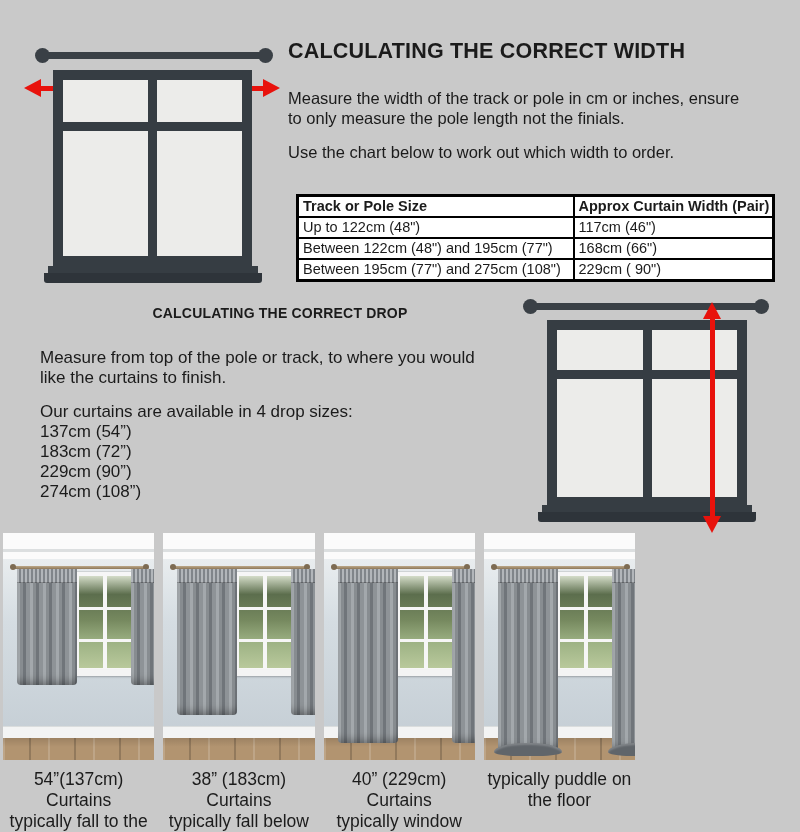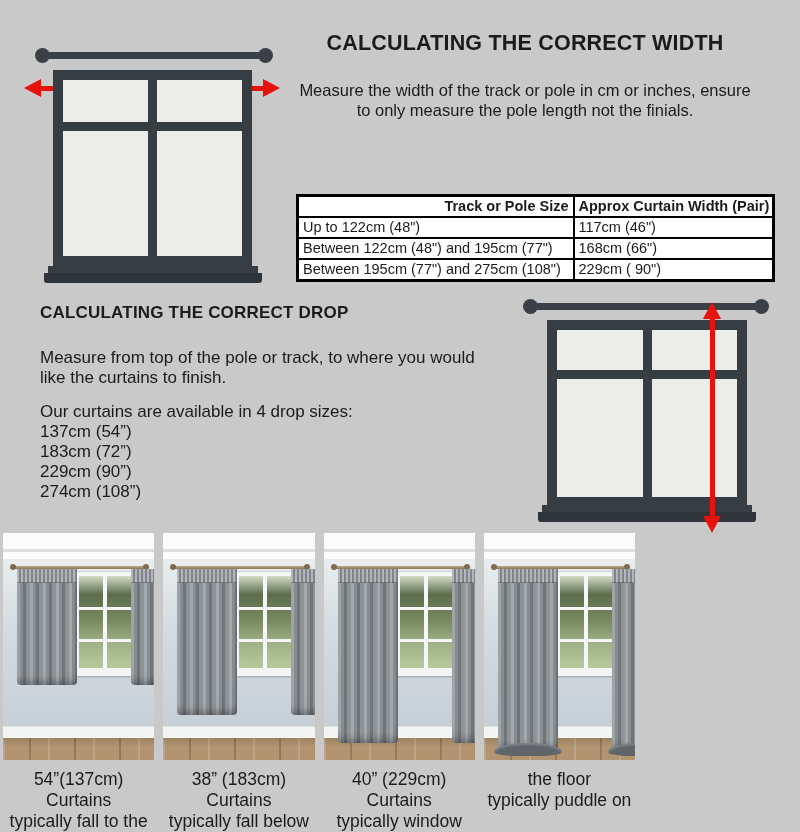--- a/index.html
+++ b/index.html
@@ -1,32 +1,32 @@
 <!DOCTYPE html>
 <html><head>
 <meta charset="utf-8">
 <style>
   html,body{margin:0;padding:0;}
   body{width:800px;height:832px;position:relative;background:#c9c9c9;
        font-family:"Liberation Sans", sans-serif;color:#1b1b1b;overflow:hidden;}
   .abs{position:absolute;}
 
   
-  .wtext{left:288px;top:32px;width:474px;text-align:center;font-size:16.5px;line-height:20px;}
+  .wtext{left:288px;top:40px;width:474px;text-align:left;font-size:16.5px;line-height:20px;}
   .wtext h2{font-size:21.5px;line-height:22px;margin:0 0 26px 0;font-weight:bold;letter-spacing:.2px;}
   .gap{height:14px;}
   .dtext{left:40px;top:302px;width:480px;text-align:left;font-size:17px;line-height:20px;}
-  .dtext h2{font-size:17px;line-height:22px;margin:0 0 24px 0;font-weight:bold;letter-spacing:.2px;}
+  .dtext h2{font-size:14px;line-height:22px;margin:0 0 24px 0;font-weight:bold;letter-spacing:.2px;text-align:center;}
 
   
   table.wtable{left:296px;top:194px;border-collapse:collapse;background:#fff;
     font-size:14.5px;table-layout:fixed;width:476px;border:3px solid #000;}
   table.wtable th,table.wtable td{border:2px solid #000;padding:1px 4px 2px 4px;text-align:left;
     white-space:nowrap;overflow:hidden;}
-  table.wtable th{font-weight:bold;text-align:right;}
+  table.wtable th{font-weight:bold;}
   col.c1{width:276px;} col.c2{width:200px;}
 
   
   .ipole{height:7px;background:#3a4046;border-radius:3px;}
   .ipole::before,.ipole::after{content:"";position:absolute;width:15px;height:15px;border-radius:50%;
     background:#3a4046;top:-4px;}
   .ipole::before{left:-8px;} .ipole::after{right:-8px;}
 
   
   .iwin{background:#363d43;padding:10px;display:grid;grid-template-columns:1fr 1fr;gap:9px;
@@ -110,20 +110,21 @@
   <div class="pane"></div>
 </div>
 <div class="abs sill" style="left:48px;top:266px;width:210px;height:8px;"></div>
 <div class="abs sill b" style="left:44px;top:273px;width:218px;height:10px;"></div>
 
 <div class="abs wtext">
   <h2>CALCULATING THE CORRECT WIDTH</h2>
   <div>Measure the width of the track or pole in cm or inches, ensure</div>
   <div>to only measure the pole length not the finials.</div>
   <div class="gap"></div>
+  <div>Use the chart below to work out which width to order.</div>
 </div>
 
 <table class="abs wtable">
   <colgroup>
       <col class="c1">
       <col class="c2">
     </colgroup>
   <tbody>
       <tr>
     <th>Track or Pole Size</th>
@@ -252,18 +253,18 @@
           <i class="mh2"></i>
         </div>
       <div class="psill"></div>
       <div class="skirt"></div>
       <div class="pfloor"></div>
       <div class="ppole"></div>
       <div class="curtain cl"></div>
       <div class="curtain cr"></div>
     </div>
     <div class="caption">
+      <div>typically puddle on</div>
       <div>the floor</div>
-      <div>typically puddle on</div>
     </div>
   </div>
 
 </div>
 
 </body></html>

